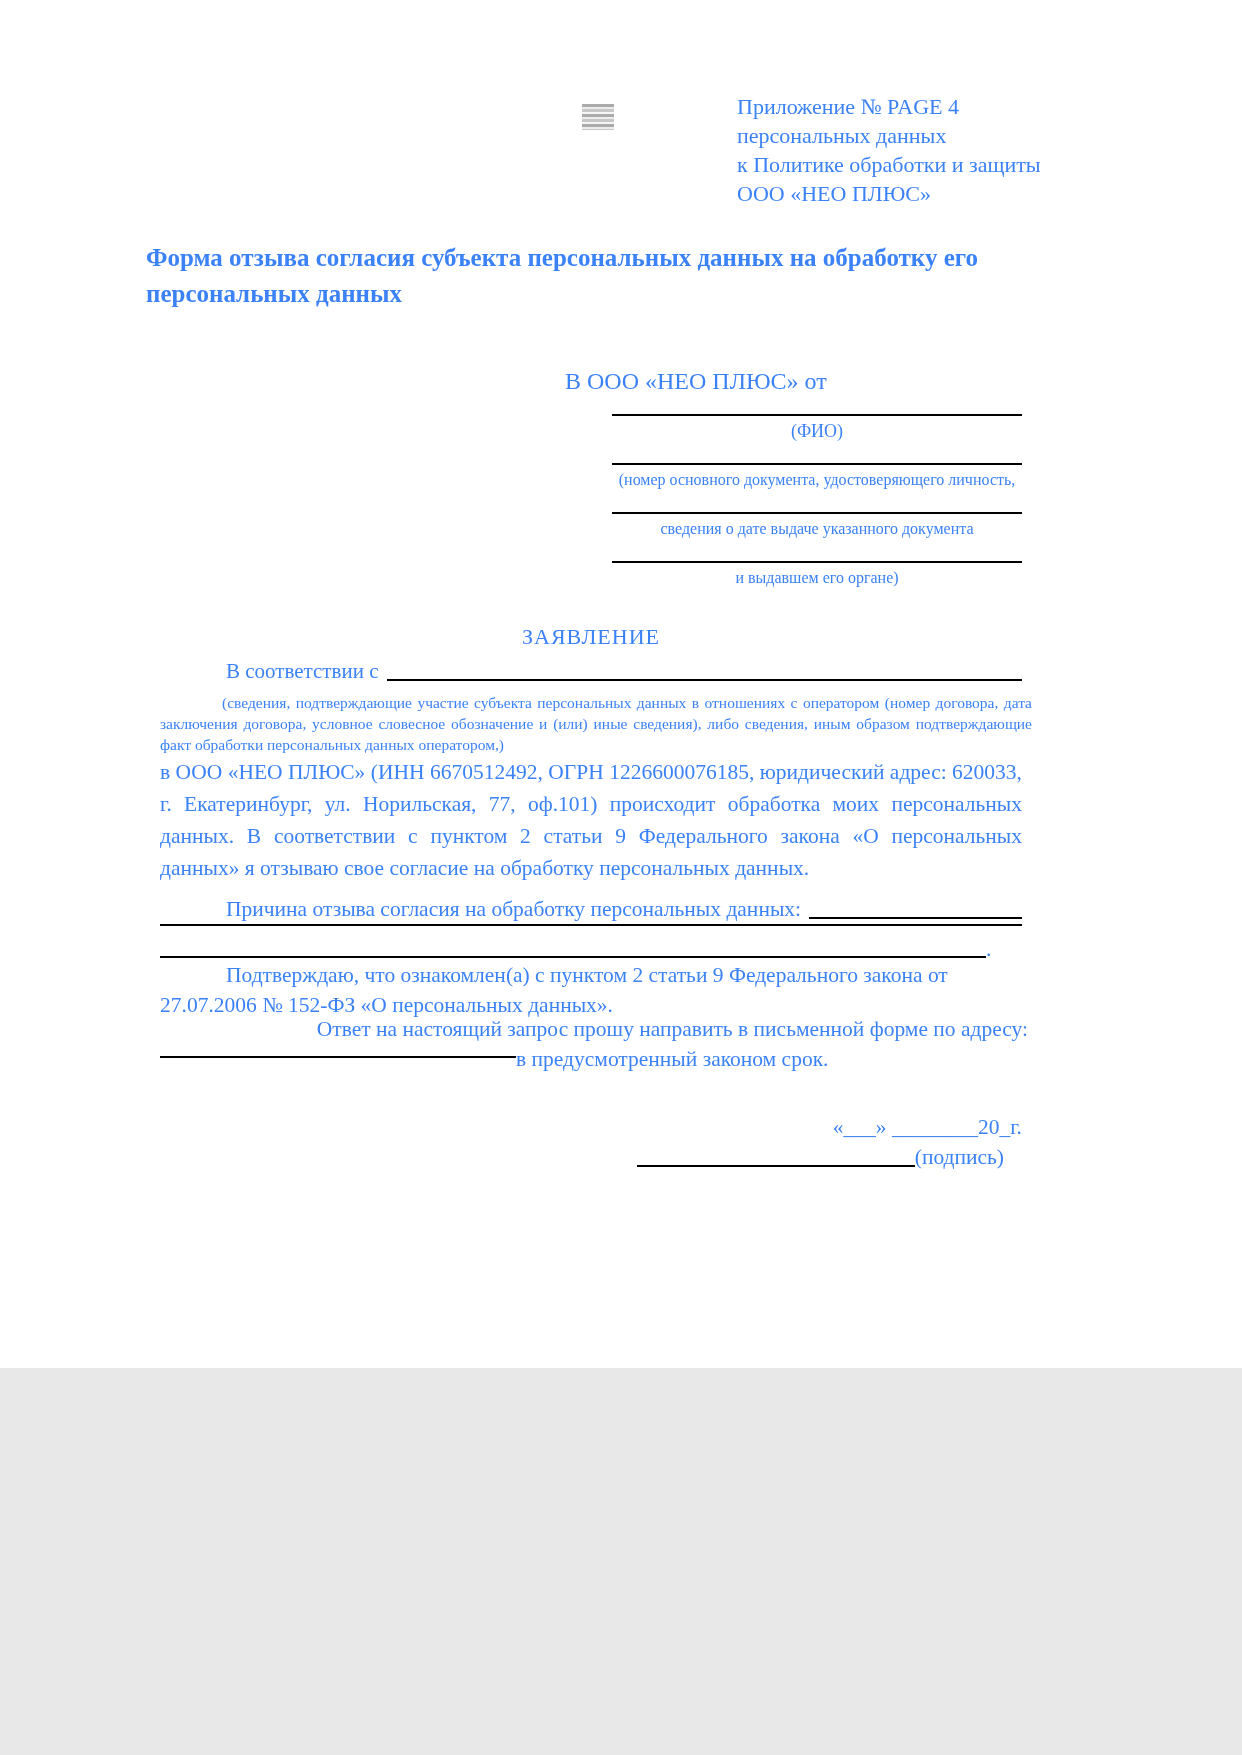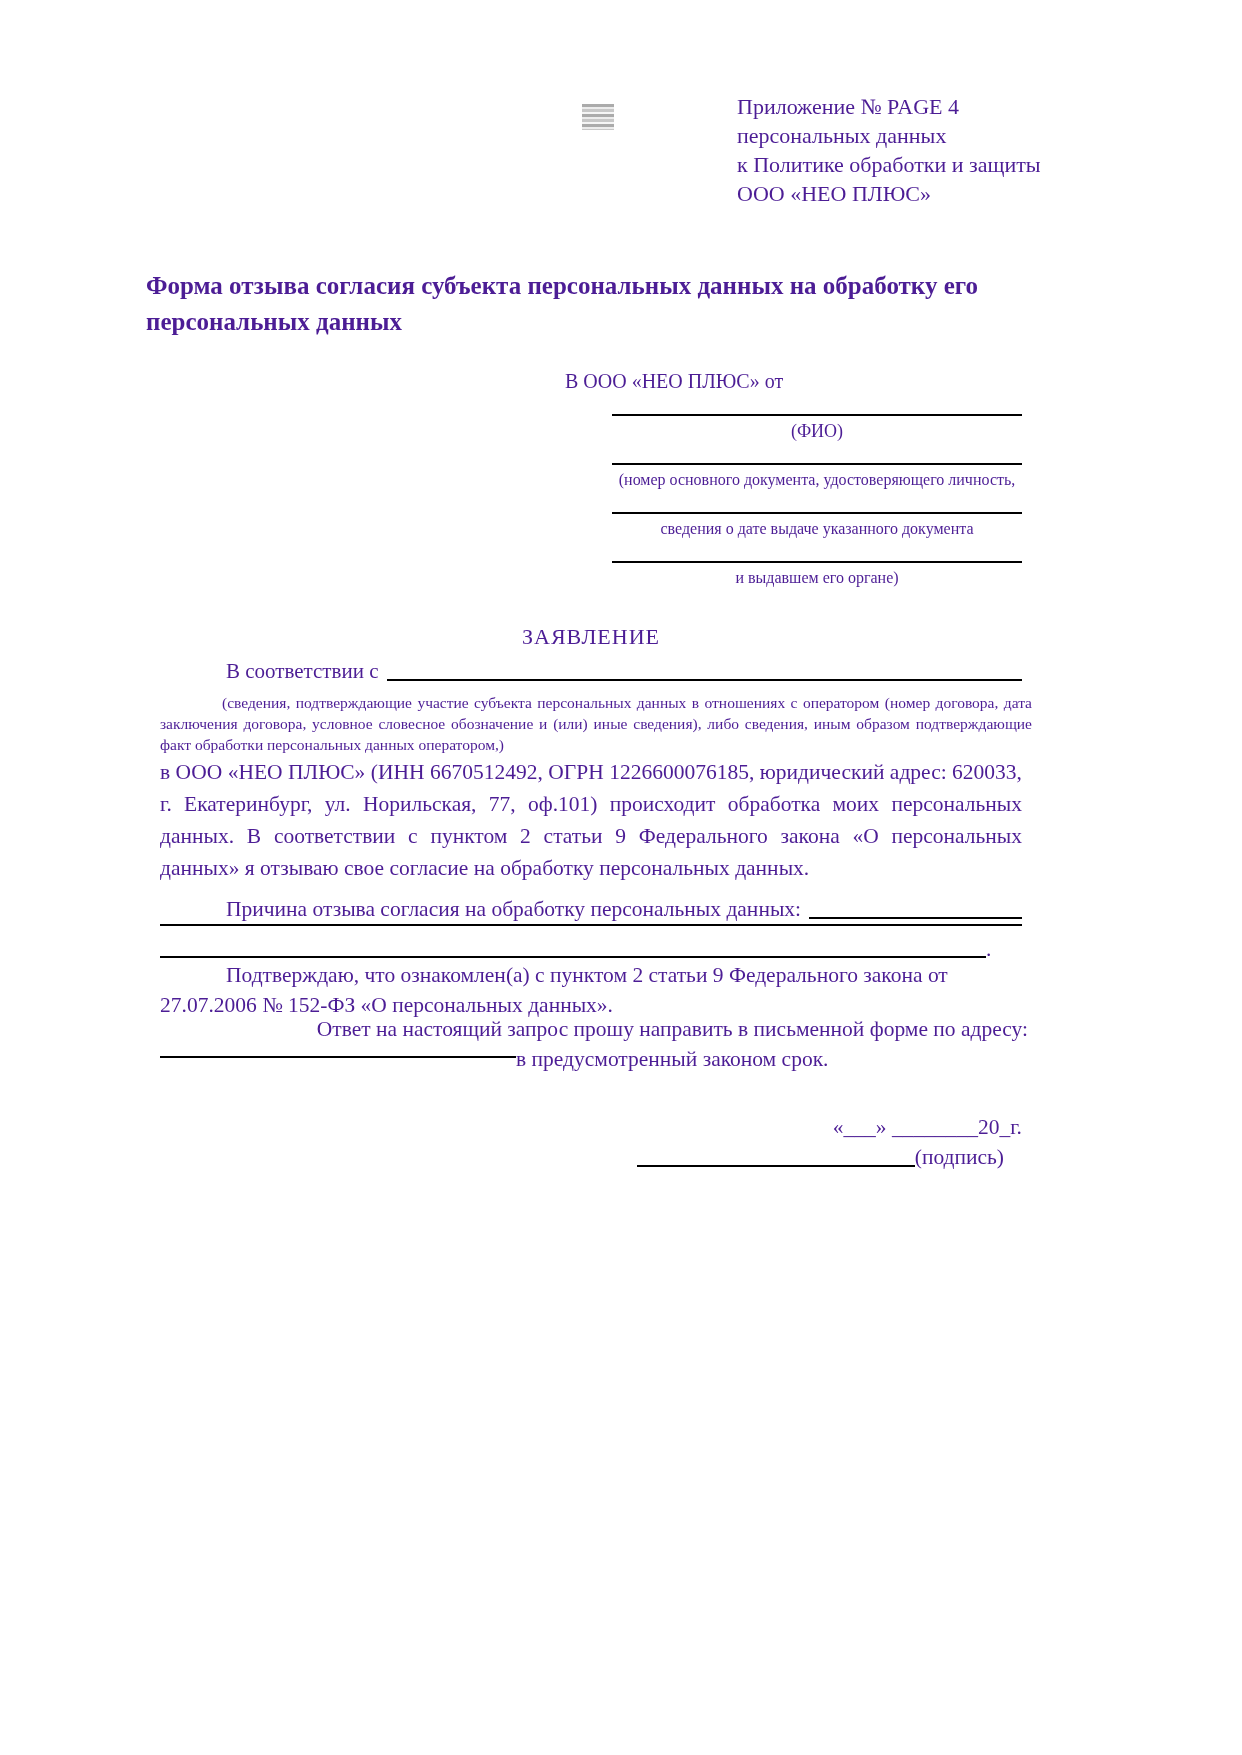--- a/index.html
+++ b/index.html
@@ -1,42 +1,42 @@
 <!DOCTYPE html>
 <html><head>
 <meta charset="utf-8">
 <style>
   html,body{margin:0;padding:0;background:#e8e8e8;}
   .page{
     position:relative;
-    width:1242px;height:1755px;
+    width:1242px;height:1368px;
     margin:0 auto;
     background:#ffffff;
     font-family:"Liberation Serif", serif;
-    color:#4c1d95;
+    color:#3b82f6;
     overflow:hidden;
   }
   
   .hdr-right{
     position:absolute;left:737px;top:92px;width:310px;
     font-size:22px;line-height:29px;text-align:left;
   }
   
   .artifact{
     position:absolute;left:582px;top:104px;width:32px;height:26px;
     background:repeating-linear-gradient(180deg,#8f8f8f 0 3px,#e6e6e6 3px 5px,#b5b5b5 5px 8px,#f2f2f2 8px 10px);
     opacity:.75;
   }
   .title{
     position:absolute;left:146px;top:240px;width:905px;
-    font-size:25px;font-weight:bold;line-height:36px;margin-top:28px;
+    font-size:25px;font-weight:bold;line-height:36px;
   }
   
   .addr{position:absolute;left:160px;top:368px;width:862px;}
-  .to-line{font-size:20px;line-height:26px;margin-left:405px;margin-bottom:20px;}
+  .to-line{font-size:24px;line-height:26px;margin-left:405px;margin-bottom:20px;}
   .fgroup{width:410px;margin-left:452px;margin-bottom:21px;}
   .fline{border-bottom:2px solid #000;height:0;}
   .fcap{padding-top:4px;font-size:16px;line-height:22px;text-align:center;}
   
   .zv{position:absolute;left:160px;top:622px;width:862px;text-align:center;
       font-size:22px;line-height:30px;letter-spacing:1px;}
   .intro{position:absolute;left:160px;top:656px;width:862px;display:flex;
          font-size:21px;line-height:30px;}
   .intro .lead{padding-left:66px;white-space:nowrap;}
   .fill-ln{flex:1 1 auto;border-bottom:2px solid #000;margin-left:8px;margin-bottom:5px;}

